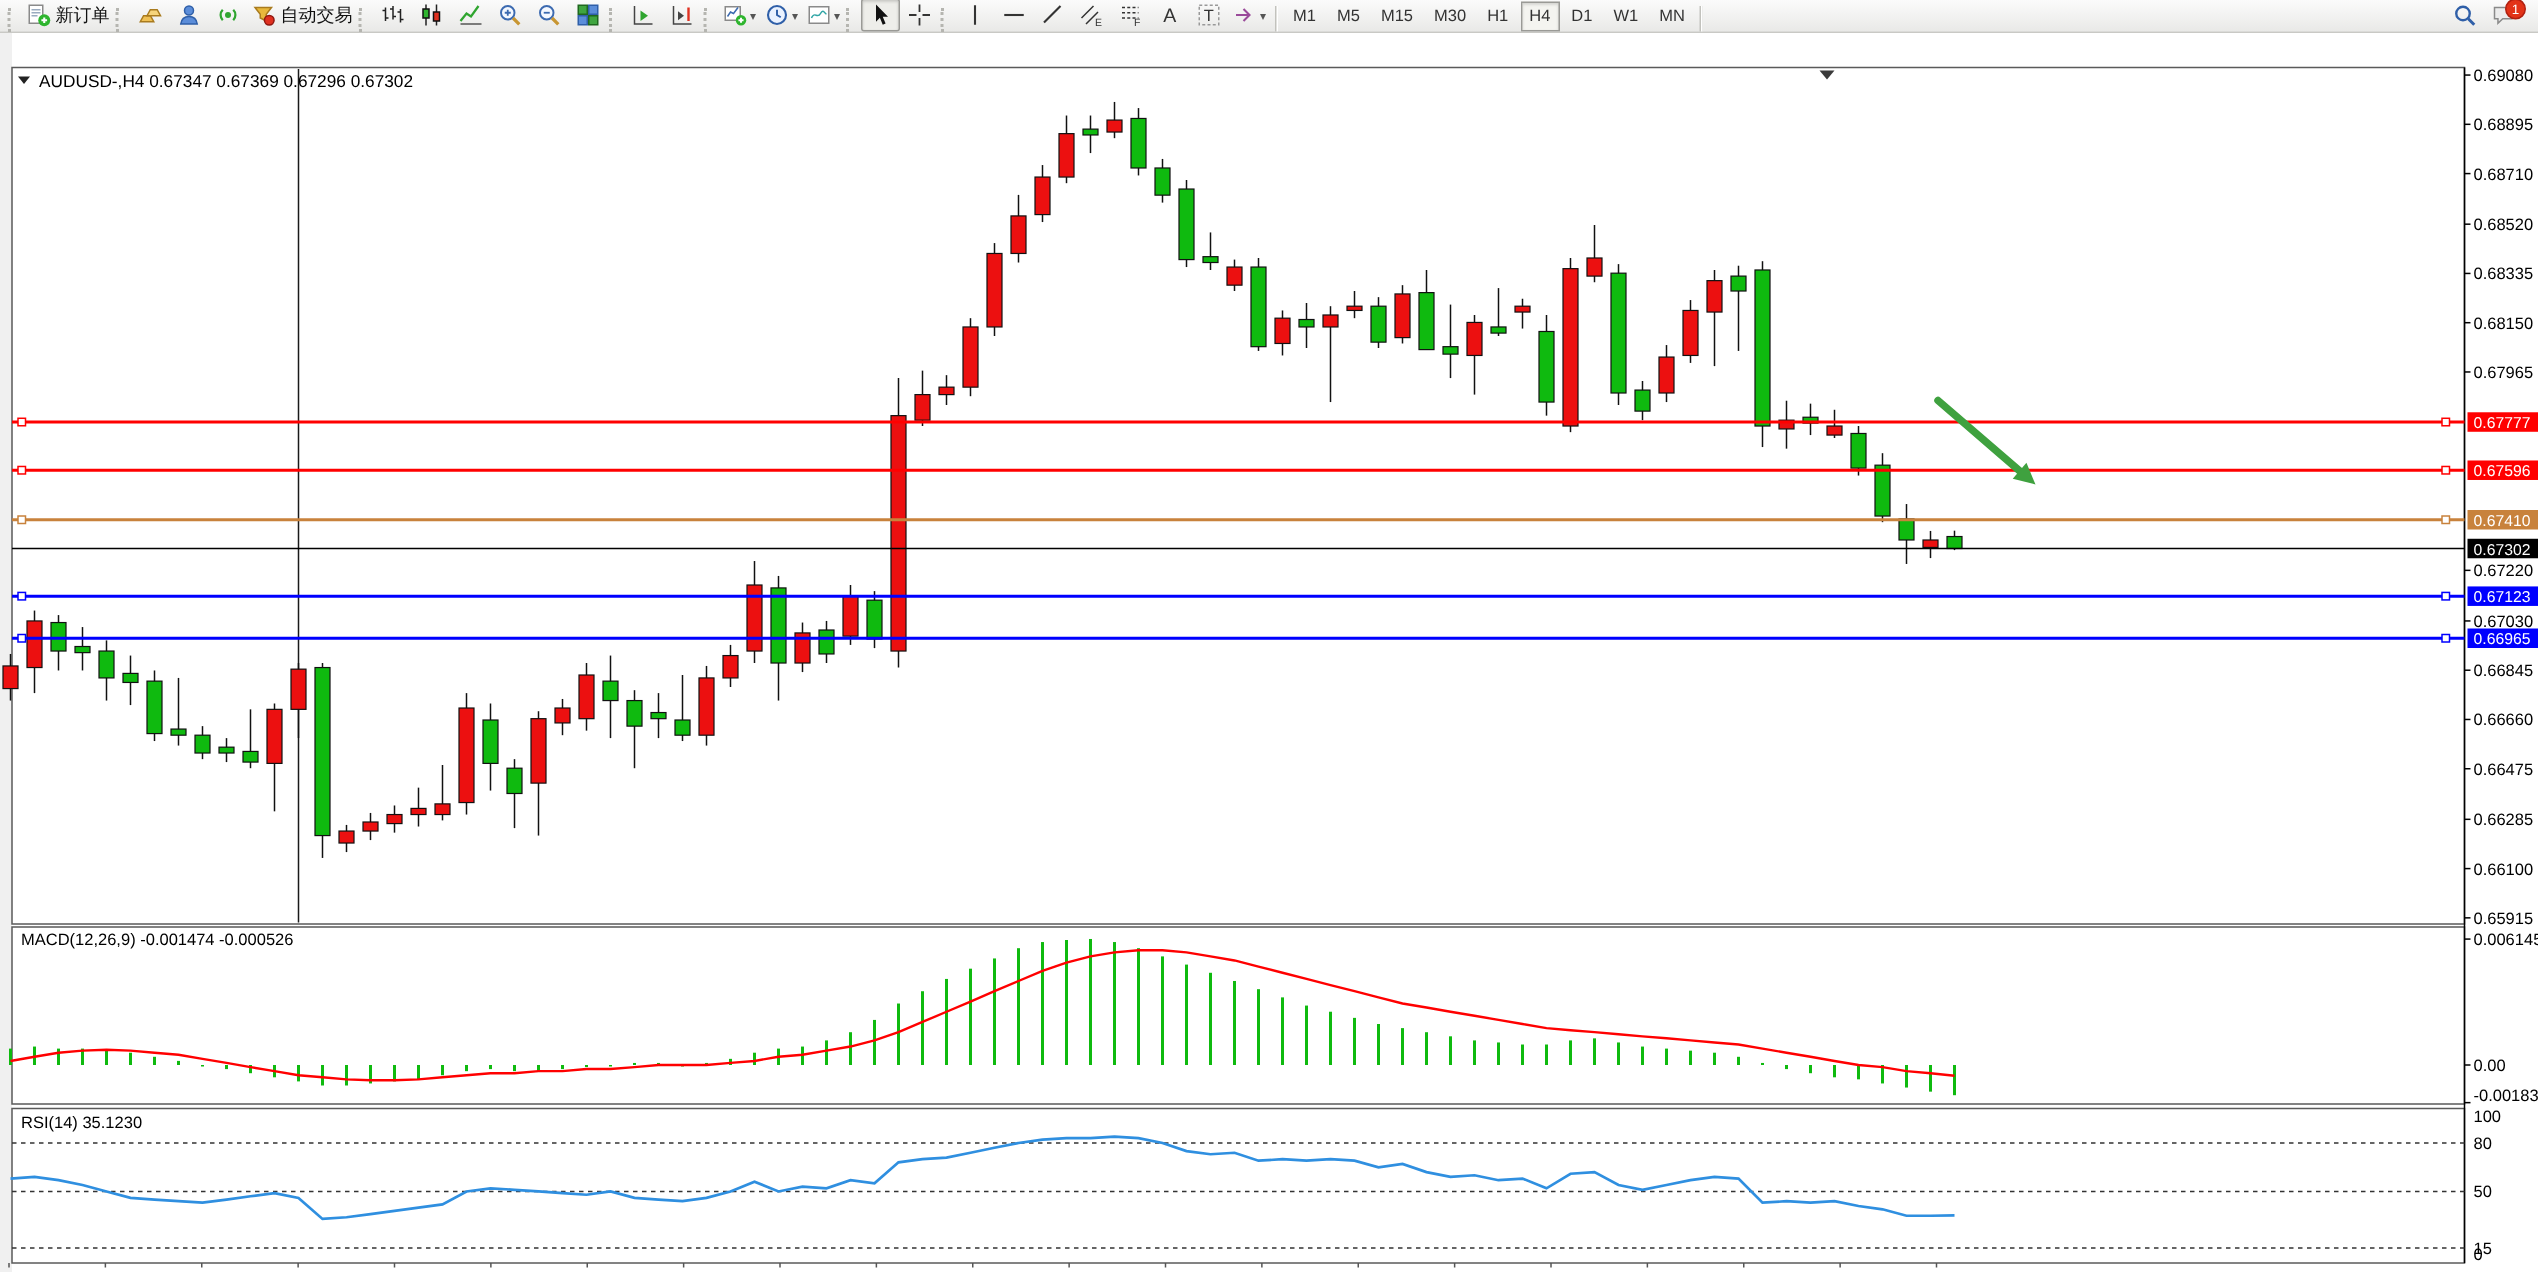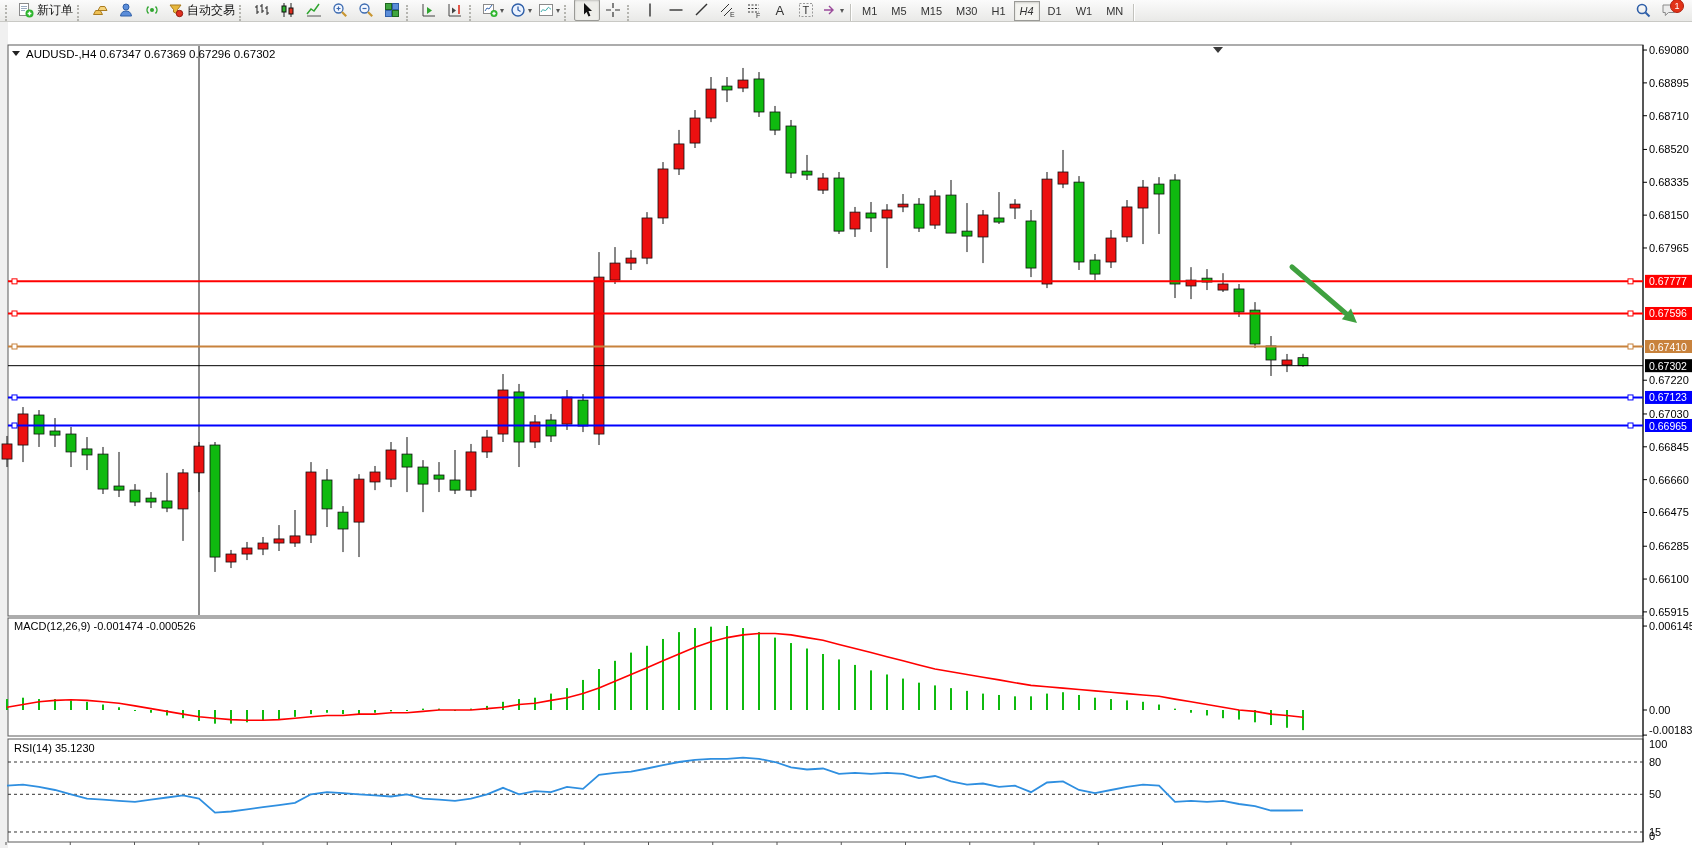--- a/index.html
+++ b/index.html
@@ -11,21 +11,21 @@
   .tb-handle{width:5px;height:16px;border-left:2px dotted #b5b5b0;margin:0 3px 0 1px;}
   .tb-sep{width:1px;height:17px;background:#c2c2bd;border-right:1px solid #ffffff;margin:0 3px;}
   .tb-btn{height:20px;min-width:20px;display:flex;align-items:center;justify-content:center;
     padding:0 2px;border:1px solid transparent;border-radius:2px;cursor:default;position:relative;}
   .tb-btn.active{border:1px solid #9a9a96;background:#eeeeea;box-shadow:inset 0 1px 2px rgba(0,0,0,.18);}
   .tb-btn svg{display:block;}
   .tb-label{font-size:12px;color:#111;margin-left:3px;white-space:nowrap;}
   .tb-dd{font-size:8px;color:#555;margin-left:2px;}
   .tf-btn{height:18px;padding:0 5px;display:flex;align-items:center;font-size:11px;color:#333;
     border:1px solid transparent;margin:0 1px;}
-  .tf-btn.active{border:1px solid #9a9a96;background:#f4f4f0;box-shadow:inset 0 1px 2px rgba(0,0,0,.15);font-style:italic;}
+  .tf-btn.active{border:1px solid #9a9a96;background:#f4f4f0;box-shadow:inset 0 1px 2px rgba(0,0,0,.15);}
   #tb-right{margin-left:auto;display:flex;align-items:center;}
   .badge{position:absolute;top:-1px;right:-3px;background:#e23318;color:#fff;font-size:9px;
     min-width:12px;height:12px;border-radius:7px;display:flex;align-items:center;justify-content:center;
     border:1px solid #b02010;}
   
   #chart-wrap{position:absolute;left:0;top:22px;width:1692px;height:826px;background:#f0f0f0;}
   svg text{font-family:"Liberation Sans",sans-serif;}
 </style>
 </head>
 <body>

